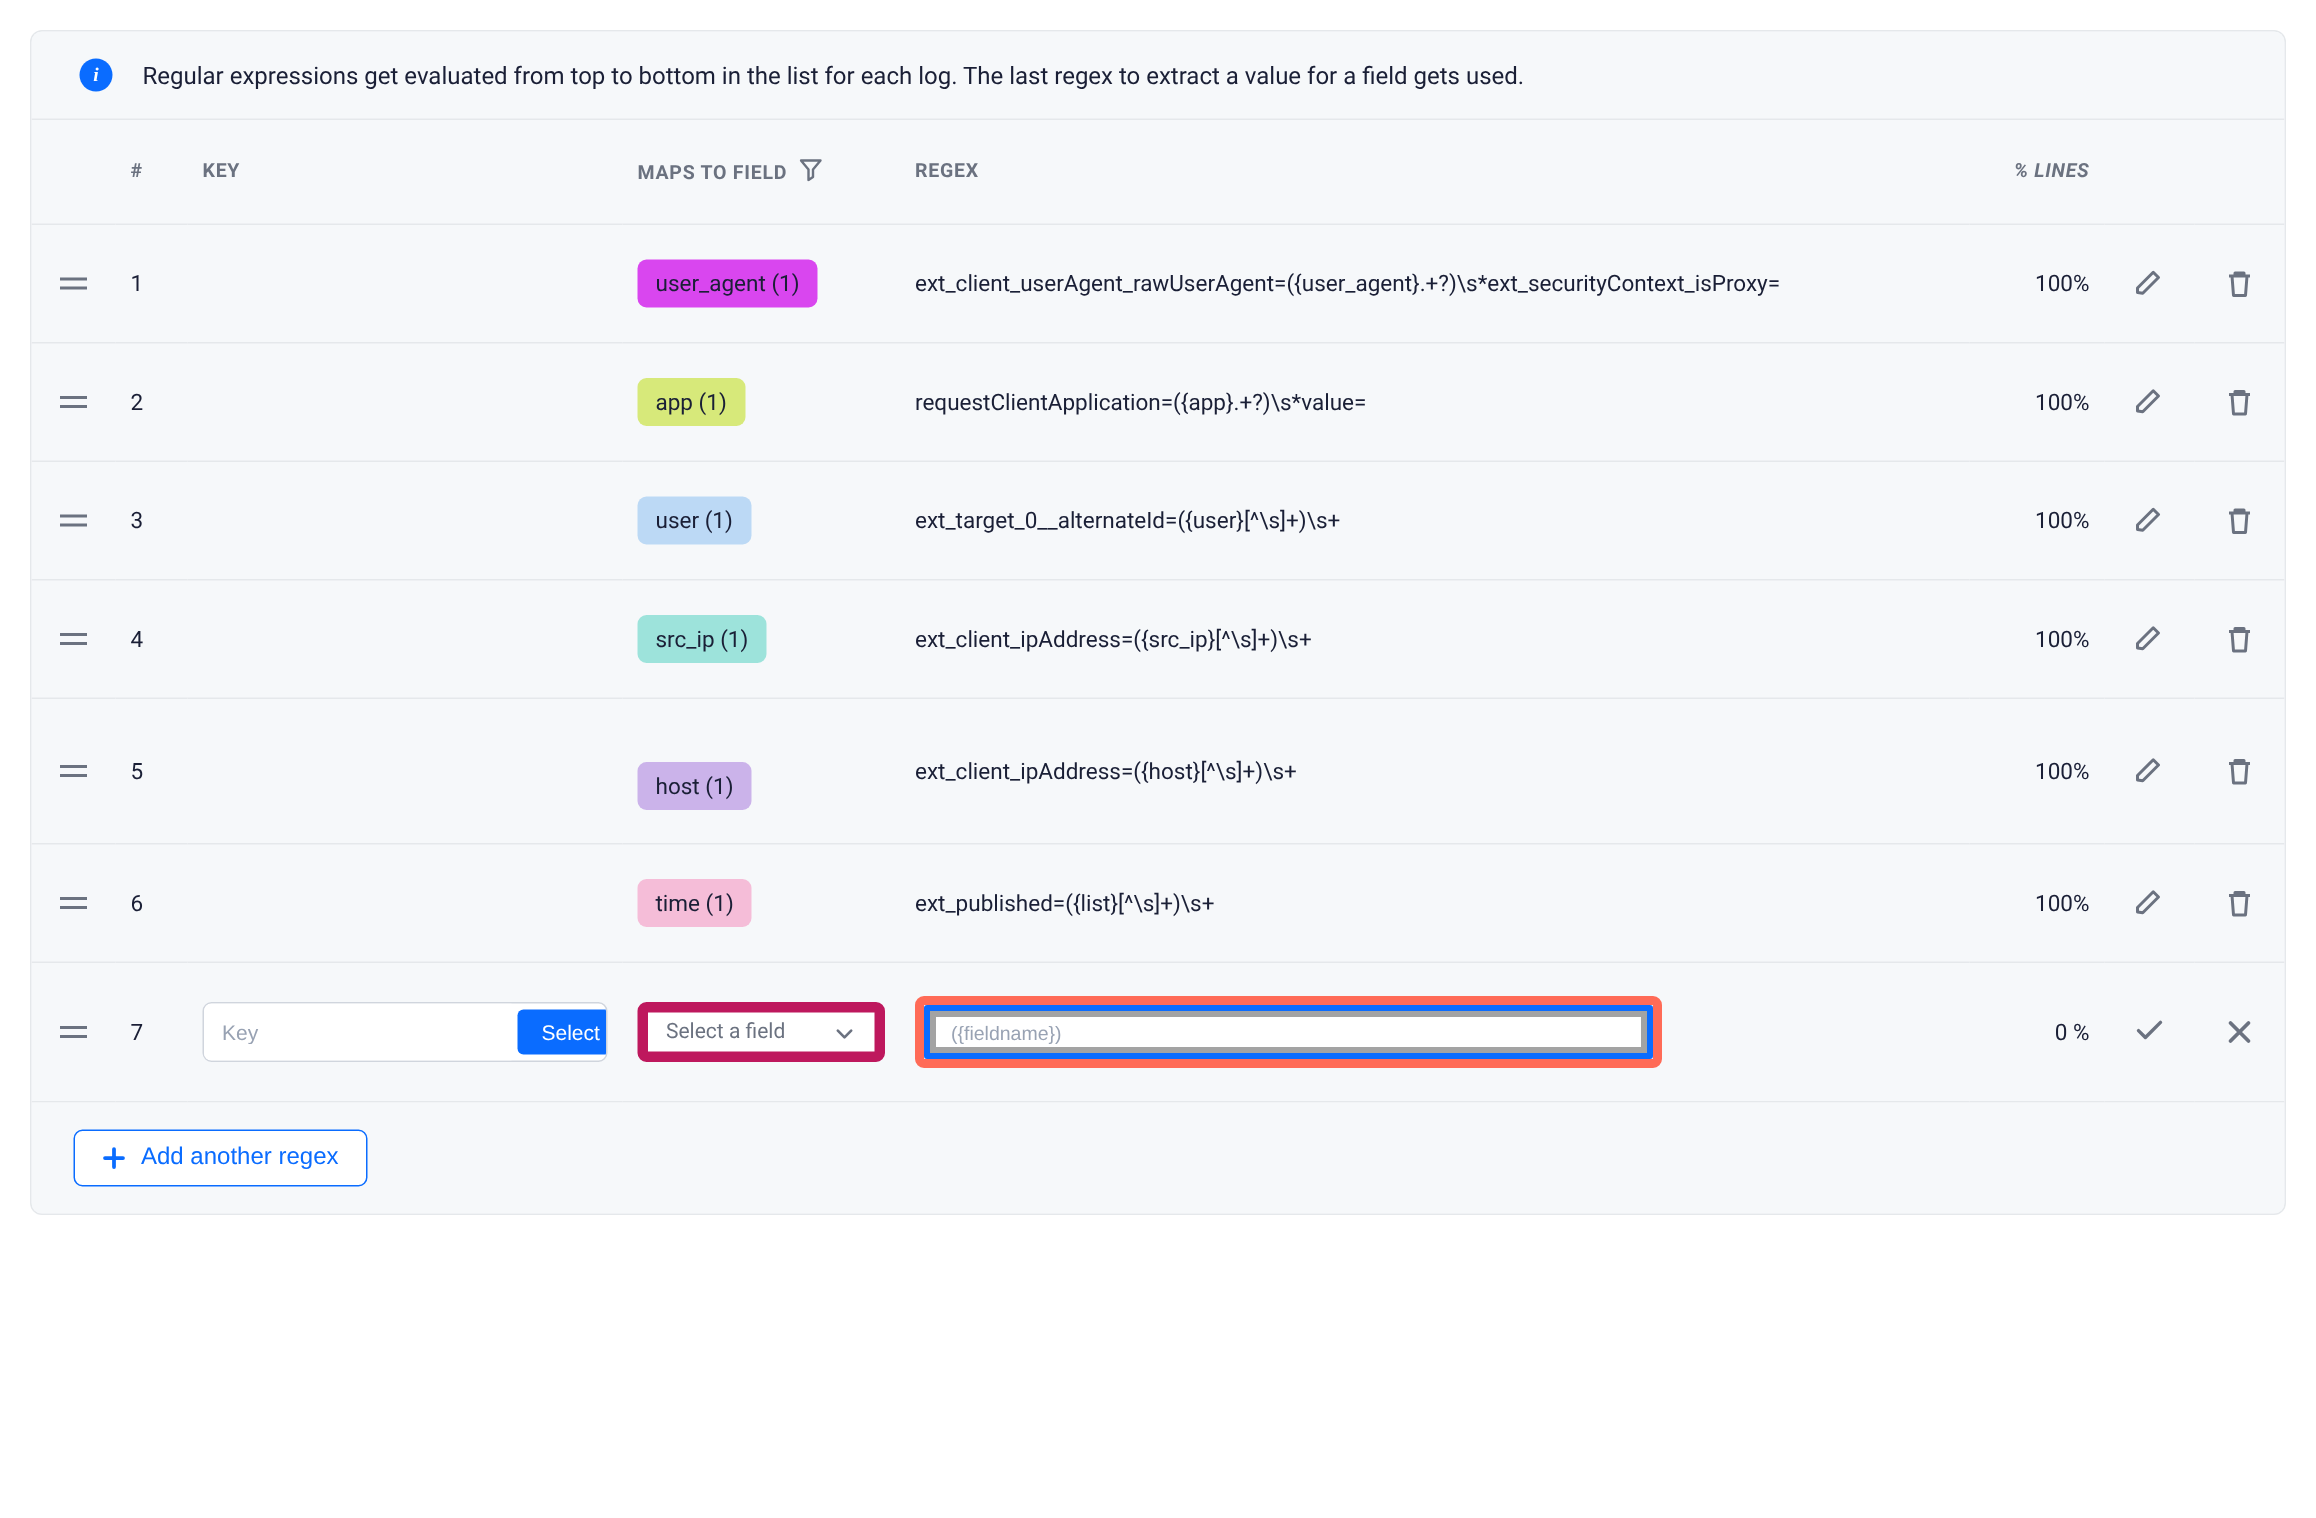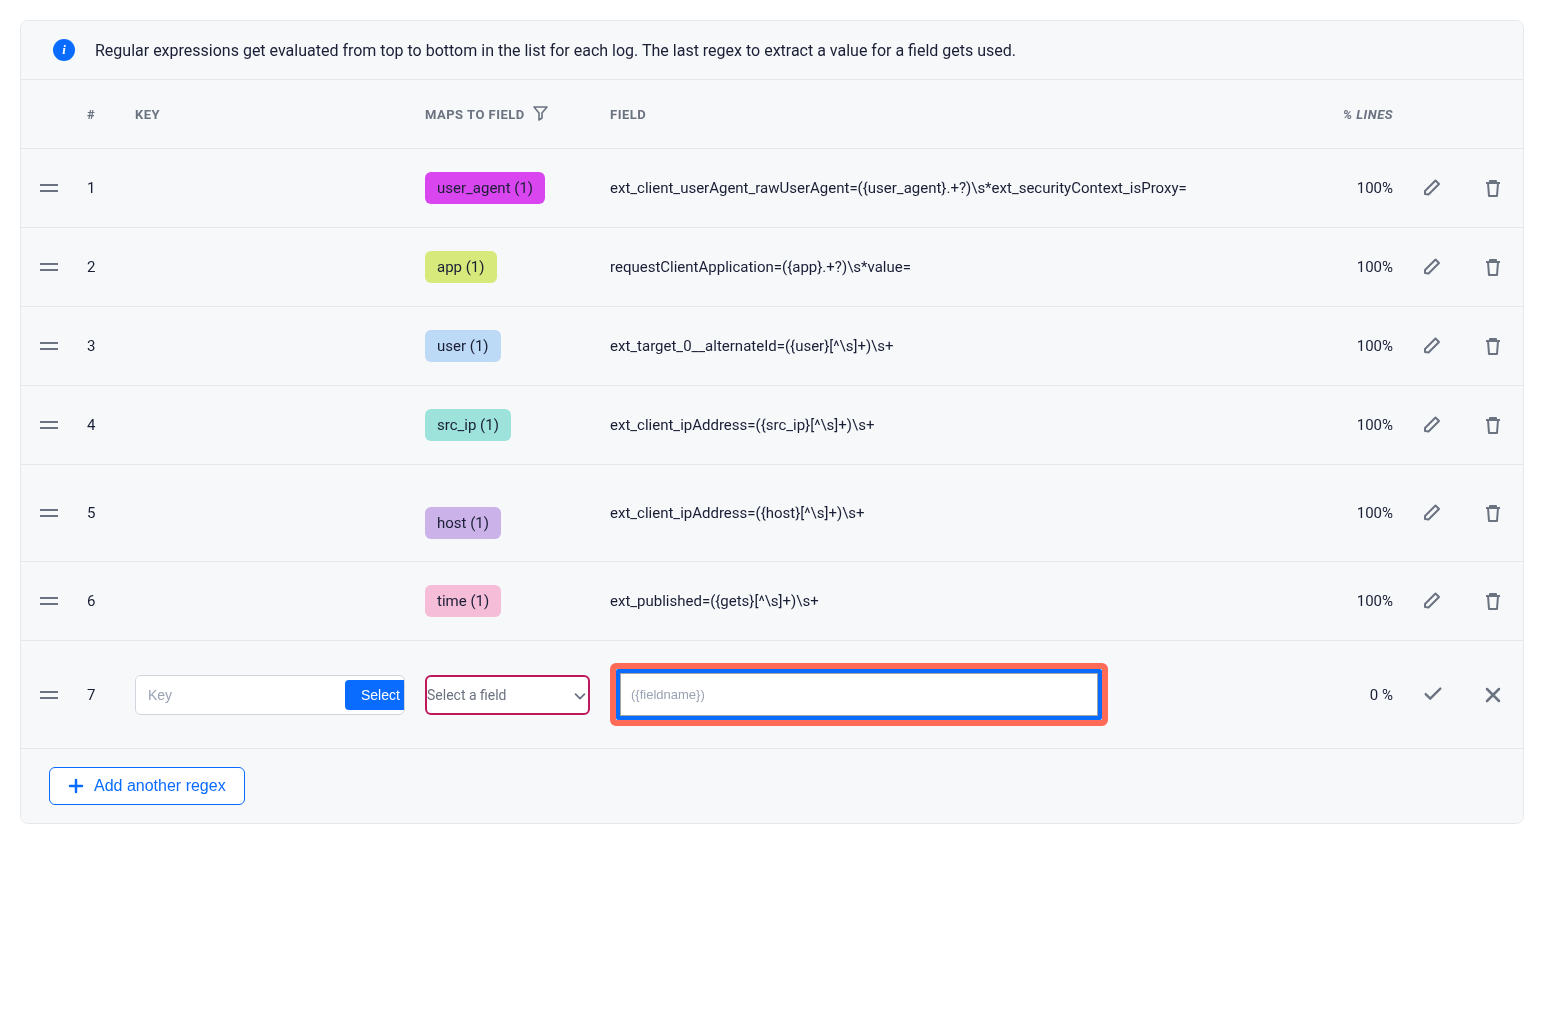--- a/index.html
+++ b/index.html
@@ -90,38 +90,38 @@
     flex: 1; border: none; padding: 0 12px; font-size: 14px; outline: none; color:#1a1f36;
   }
   .key-group input::placeholder { color: #98a2b3; }
   .key-group button {
     background: #0a6cff; color: #fff; border: none;
     padding: 0 16px; font-size: 14px; font-weight: 500;
     cursor: pointer; border-radius: 4px; margin: 4px; text-align: right;
   }
   .select-box {
     display: flex; align-items: center; justify-content: space-between;
-    border: 2px solid #be185d; border-radius: 6px; background: #fff;
-    height: 40px; padding: 0 0; width: 165px; cursor: pointer;
+    border: 7px solid #be185d; border-radius: 6px; background: #fff;
+    height: 40px; padding: 0 12px; width: 165px; cursor: pointer;
     color: #6b7280; font-size: 14px;
   }
   .select-box svg { width: 16px; height: 16px; stroke:#1a1f36; }
   .regex-highlight {
     border: 6px solid #ff6b57;
     border-radius: 6px;
     padding: 0;
     width: 498px;
   }
   .regex-highlight-inner {
     border: 4px solid #0a6cff;
     border-radius: 2px;
   }
   .regex-highlight input {
-    width: 100%; border: 1px solid #a3a3a3;
-    height: 43px; padding: 0 10px; font-size: 13px; outline: none;
+    width: 100%; border: 4px solid #a3a3a3;
+    height: 28px; padding: 0 10px; font-size: 13px; outline: none;
     color:#1a1f36;
   }
   .regex-highlight input::placeholder { color: #98a2b3; }
   .footer {
     padding: 18px 28px;
     background: #f6f8fa;
   }
   .add-btn {
     display: inline-flex; align-items: center; gap: 10px;
     border: 1px solid #0a6cff; color: #0a6cff; background: #fff;
@@ -175,21 +175,21 @@
       <tr>
         <th class="col-handle"></th>
         <th class="col-num">#</th>
         <th class="col-key">KEY</th>
         <th class="col-field">
           <span>MAPS TO FIELD</span>
           <svg class="filter-svg" viewBox="0 0 15 15">
               <use href="#i-filter"></use>
             </svg>
         </th>
-        <th>FIELD</th>
+        <th>REGEX</th>
         <th class="col-pct right">% LINES</th>
         <th class="col-act"></th>
         <th class="col-act"></th>
       </tr>
     </thead>
     <tbody id="rows-body">
 
     <tr>
           <td class="col-handle"><span class="drag-handle">
               <svg viewBox="0 0 18 8">
@@ -302,21 +302,21 @@
         </tr>
         <tr>
           <td class="col-handle"><span class="drag-handle">
               <svg viewBox="0 0 18 8">
                 <use href="#i-drag"></use>
               </svg>
             </span></td>
           <td class="col-num">6</td>
           <td class="col-key"></td>
           <td class="col-field"><span class="chip chip-pink">time (1)</span></td>
-          <td class="regex-cell">ext_published=({gets}[^\s]+)\s+</td>
+          <td class="regex-cell">ext_published=({list}[^\s]+)\s+</td>
           <td class="col-pct">100%</td>
           <td class="col-act"><button class="icon-btn">
               <svg viewBox="0 0 22 22">
                 <use href="#i-pencil"></use>
               </svg>
             </button></td>
           <td class="col-act"><button class="icon-btn">
               <svg viewBox="0 0 22 22">
                 <use href="#i-trash"></use>
               </svg>

